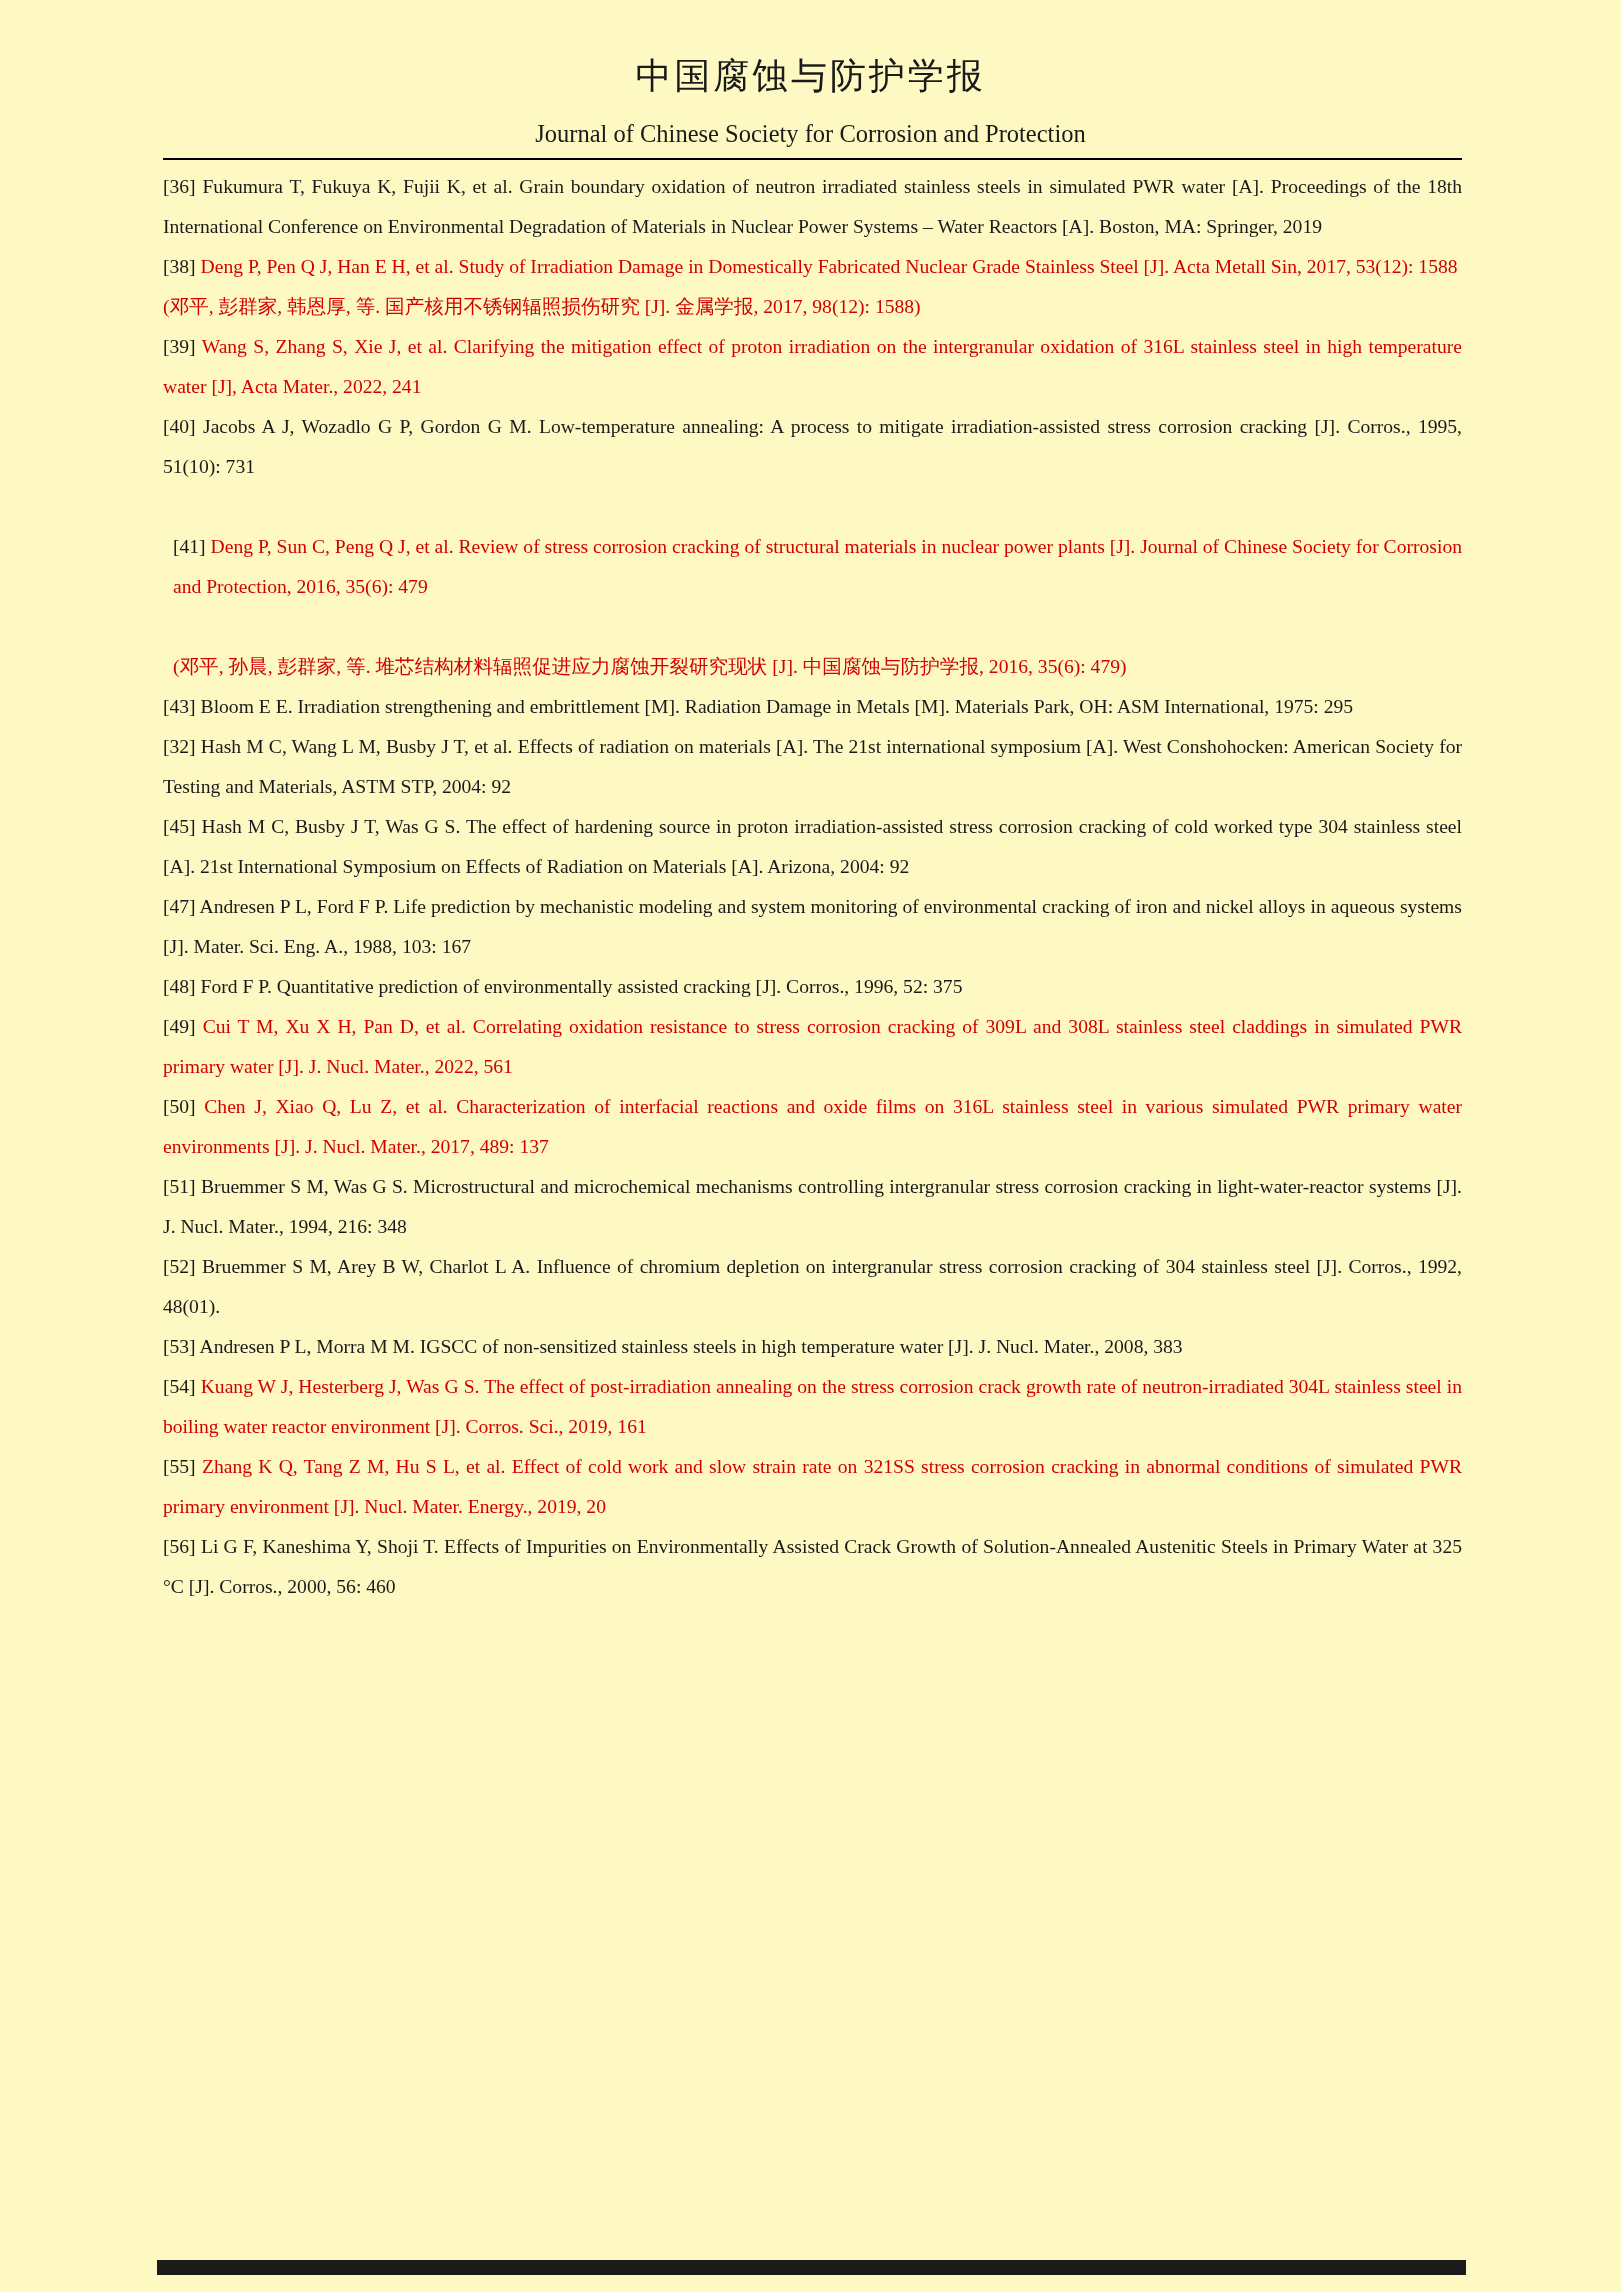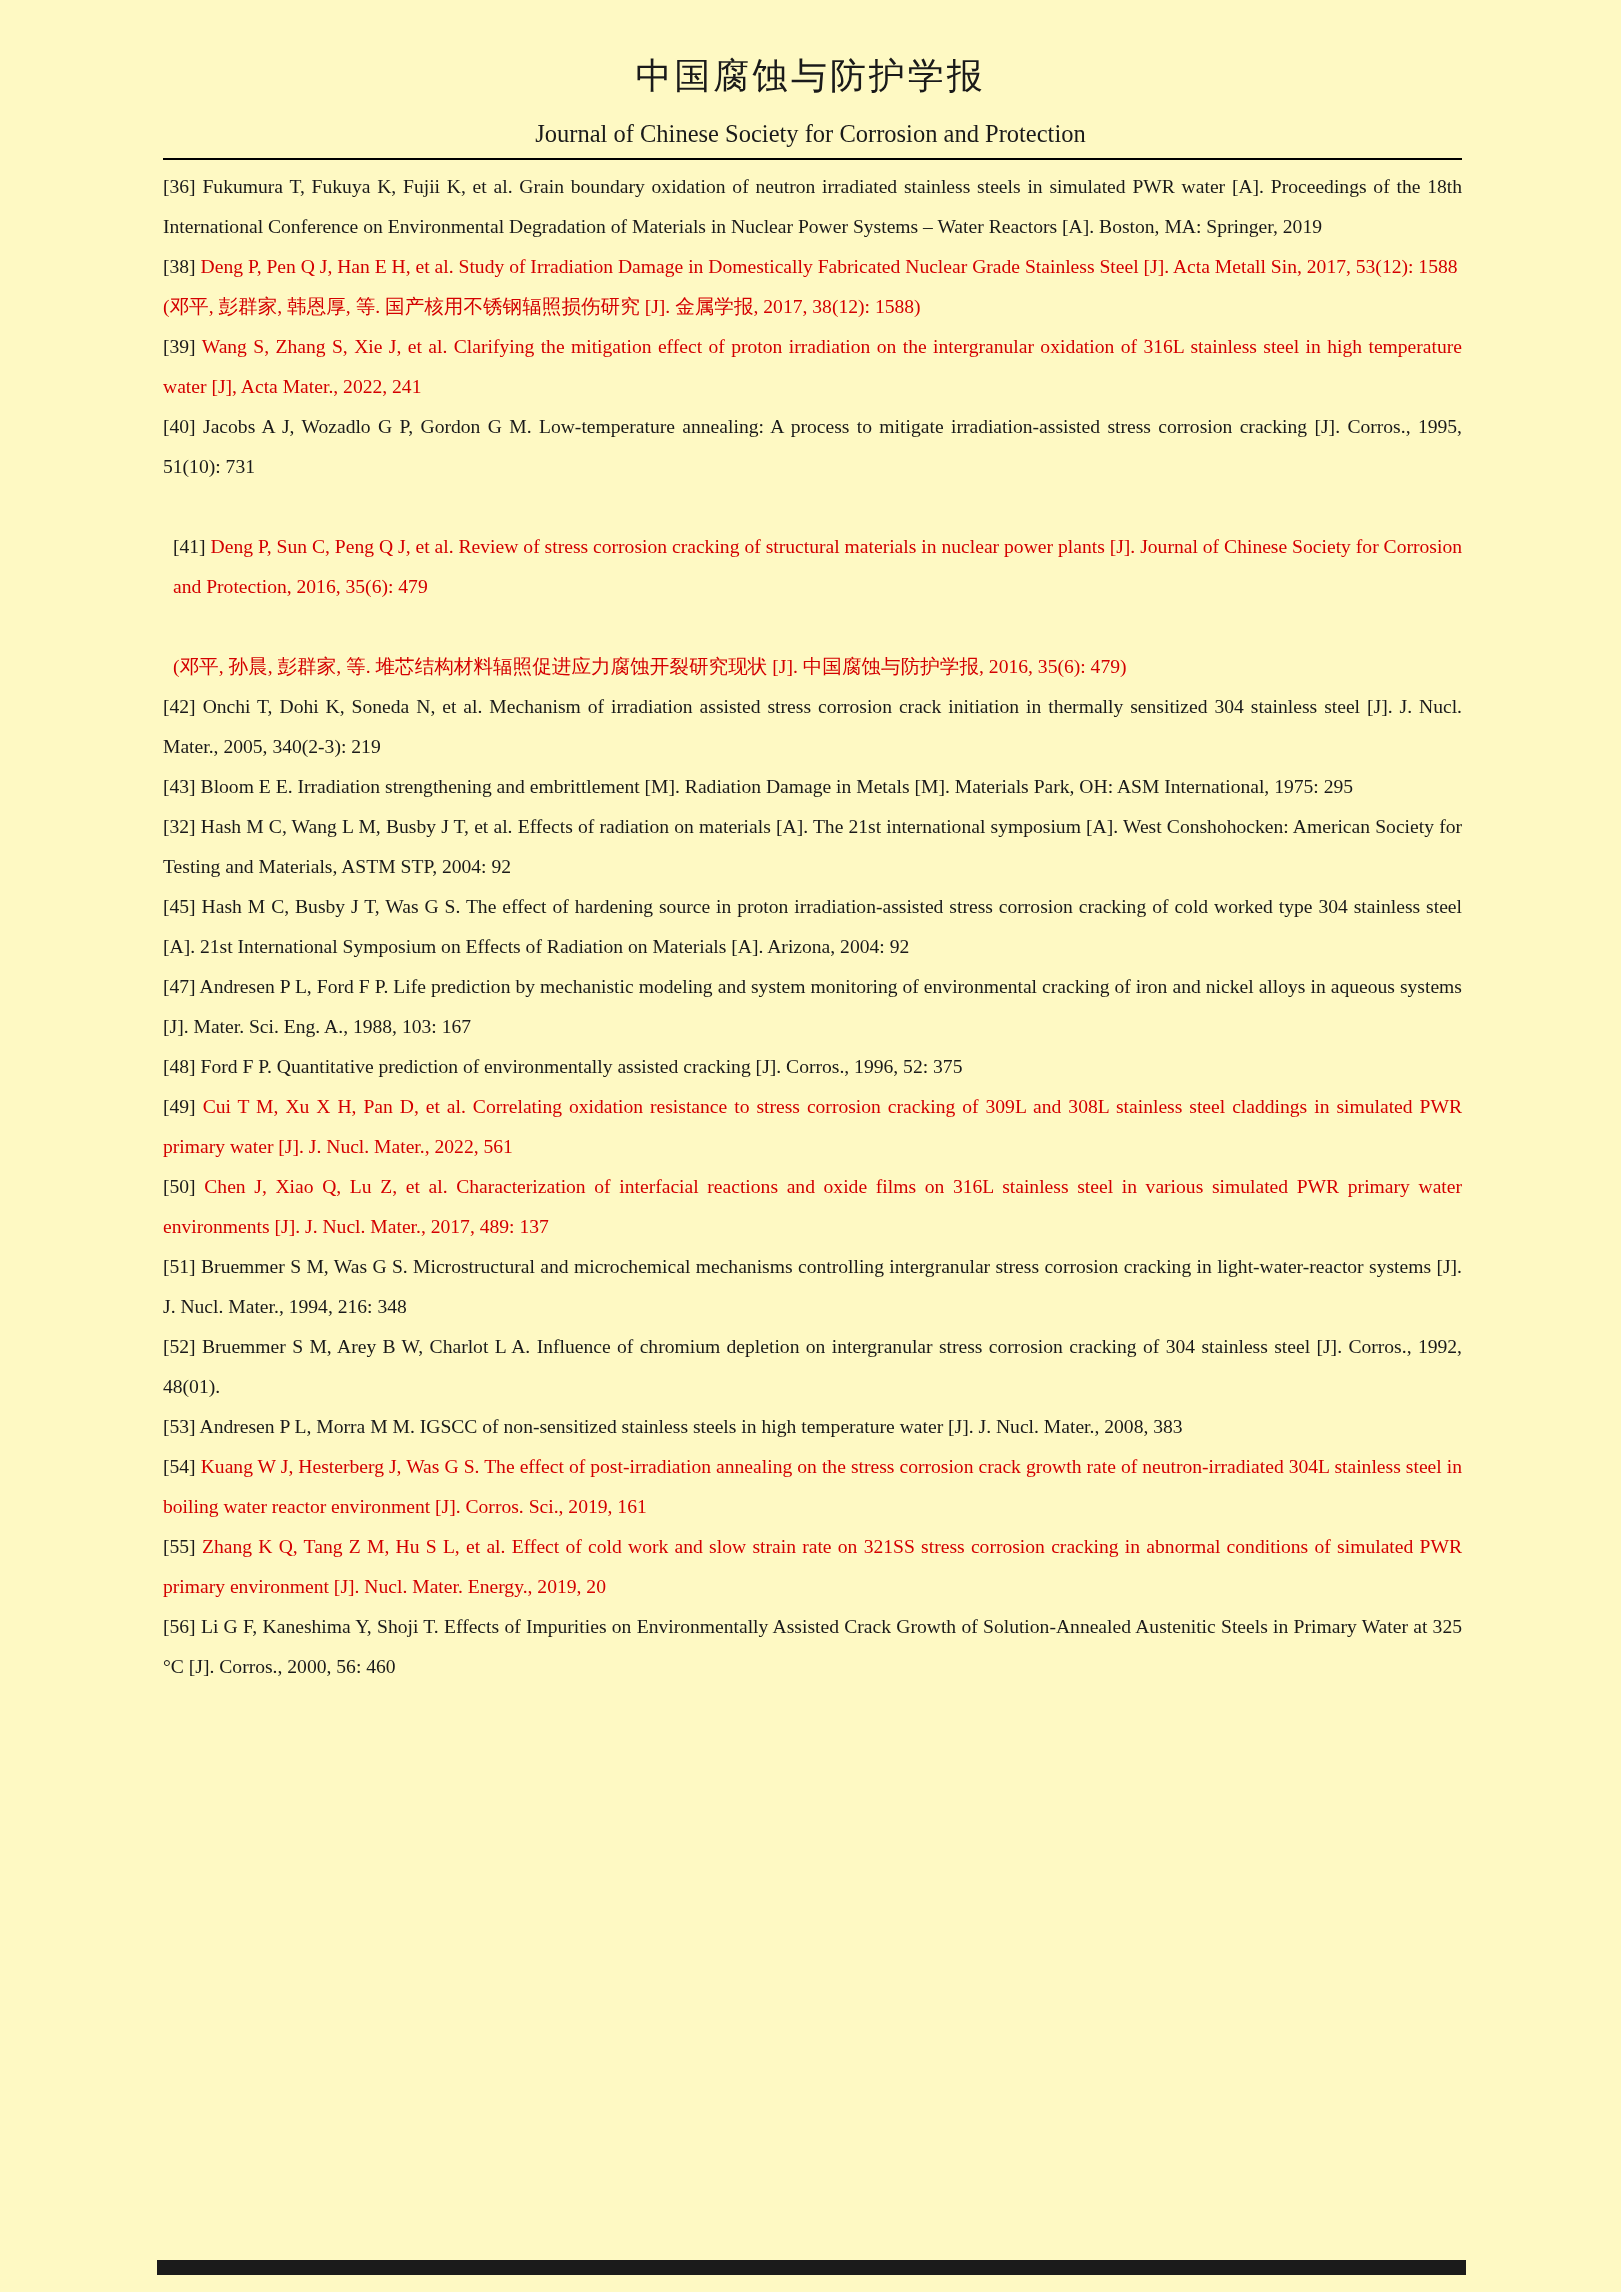--- a/index.html
+++ b/index.html
@@ -60,26 +60,25 @@
 <div class="page">
   <header class="page-header">
     <h1 class="title-cn">中国腐蚀与防护学报</h1>
     <h2 class="title-en">Journal of Chinese Society for Corrosion and Protection</h2>
     <div class="header-rule"></div>
   </header>
 
   <main class="references">
       <p class="ref"><span class="ref-label">[36]</span> <span class="ref-text">Fukumura T, Fukuya K, Fujii K, et al. Grain boundary oxidation of neutron irradiated stainless steels in simulated PWR water [A]. Proceedings of the 18th International Conference on Environmental Degradation of Materials in Nuclear Power Systems – Water Reactors [A]. Boston, MA: Springer, 2019</span></p>
       <p class="ref red"><span class="ref-label">[38]</span> <span class="ref-text">Deng P, Pen Q J, Han E H, et al. Study of Irradiation Damage in Domestically Fabricated Nuclear Grade Stainless Steel [J]. Acta Metall Sin, 2017, 53(12): 1588</span></p>
-      <p class="ref red"><span class="ref-text">(邓平, 彭群家, 韩恩厚, 等. 国产核用不锈钢辐照损伤研究 [J]. 金属学报, 2017, 38(12): 1588)</span></p>
+      <p class="ref red"><span class="ref-text">(邓平, 彭群家, 韩恩厚, 等. 国产核用不锈钢辐照损伤研究 [J]. 金属学报, 2017, 98(12): 1588)</span></p>
       <p class="ref red"><span class="ref-label">[39]</span> <span class="ref-text">Wang S, Zhang S, Xie J, et al. Clarifying the mitigation effect of proton irradiation on the intergranular oxidation of 316L stainless steel in high temperature water [J], Acta Mater., 2022, 241</span></p>
       <p class="ref"><span class="ref-label">[40]</span> <span class="ref-text">Jacobs A J, Wozadlo G P, Gordon G M. Low-temperature annealing: A process to mitigate irradiation-assisted stress corrosion cracking [J]. Corros., 1995, 51(10): 731</span></p>
       <p class="ref red gap"><span class="ref-label">[41]</span> <span class="ref-text">Deng P, Sun C, Peng Q J, et al. Review of stress corrosion cracking of structural materials in nuclear power plants [J]. Journal of Chinese Society for Corrosion and Protection, 2016, 35(6): 479</span></p>
       <p class="ref red gap"><span class="ref-text">(邓平, 孙晨, 彭群家, 等. 堆芯结构材料辐照促进应力腐蚀开裂研究现状 [J]. 中国腐蚀与防护学报, 2016, 35(6): 479)</span></p>
-      <p class="ref"><span class="ref-label">[42]</span> <span class="ref-text">Onchi T, Dohi K, Soneda N, et al. Mechanism of irradiation assisted stress corrosion crack initiation in thermally sensitized 304 stainless steel [J]. J. Nucl. Mater., 2005, 340(2-3): 219</span></p>
       <p class="ref"><span class="ref-label">[43]</span> <span class="ref-text">Bloom E E. Irradiation strengthening and embrittlement [M]. Radiation Damage in Metals [M]. Materials Park, OH: ASM International, 1975: 295</span></p>
       <p class="ref"><span class="ref-label">[32]</span> <span class="ref-text">Hash M C, Wang L M, Busby J T, et al. Effects of radiation on materials [A]. The 21st international symposium [A]. West Conshohocken: American Society for Testing and Materials, ASTM STP, 2004: 92</span></p>
       <p class="ref"><span class="ref-label">[45]</span> <span class="ref-text">Hash M C, Busby J T, Was G S. The effect of hardening source in proton irradiation-assisted stress corrosion cracking of cold worked type 304 stainless steel [A]. 21st International Symposium on Effects of Radiation on Materials [A]. Arizona, 2004: 92</span></p>
       <p class="ref"><span class="ref-label">[47]</span> <span class="ref-text">Andresen P L, Ford F P. Life prediction by mechanistic modeling and system monitoring of environmental cracking of iron and nickel alloys in aqueous systems [J]. Mater. Sci. Eng. A., 1988, 103: 167</span></p>
       <p class="ref"><span class="ref-label">[48]</span> <span class="ref-text">Ford F P. Quantitative prediction of environmentally assisted cracking [J]. Corros., 1996, 52: 375</span></p>
       <p class="ref red"><span class="ref-label">[49]</span> <span class="ref-text">Cui T M, Xu X H, Pan D, et al. Correlating oxidation resistance to stress corrosion cracking of 309L and 308L stainless steel claddings in simulated PWR primary water [J]. J. Nucl. Mater., 2022, 561</span></p>
       <p class="ref red"><span class="ref-label">[50]</span> <span class="ref-text">Chen J, Xiao Q, Lu Z, et al. Characterization of interfacial reactions and oxide films on 316L stainless steel in various simulated PWR primary water environments [J]. J. Nucl. Mater., 2017, 489: 137</span></p>
       <p class="ref"><span class="ref-label">[51]</span> <span class="ref-text">Bruemmer S M, Was G S. Microstructural and microchemical mechanisms controlling intergranular stress corrosion cracking in light-water-reactor systems [J]. J. Nucl. Mater., 1994, 216: 348</span></p>
       <p class="ref"><span class="ref-label">[52]</span> <span class="ref-text">Bruemmer S M, Arey B W, Charlot L A. Influence of chromium depletion on intergranular stress corrosion cracking of 304 stainless steel [J]. Corros., 1992, 48(01).</span></p>
       <p class="ref"><span class="ref-label">[53]</span> <span class="ref-text">Andresen P L, Morra M M. IGSCC of non-sensitized stainless steels in high temperature water [J]. J. Nucl. Mater., 2008, 383</span></p>

